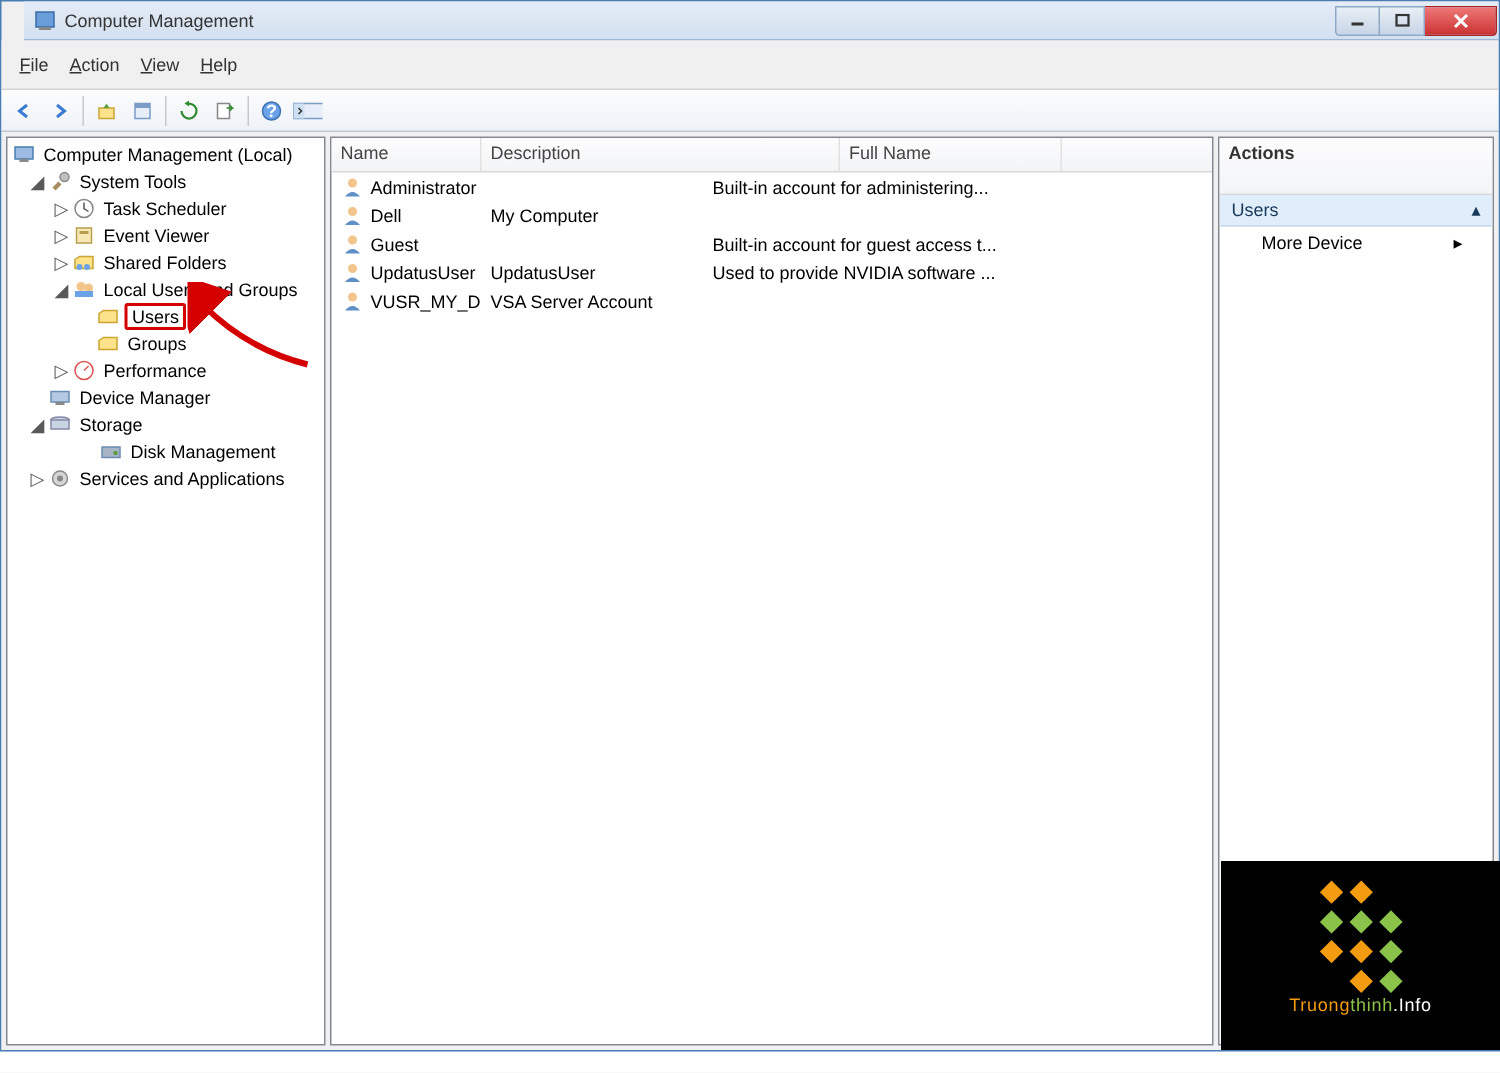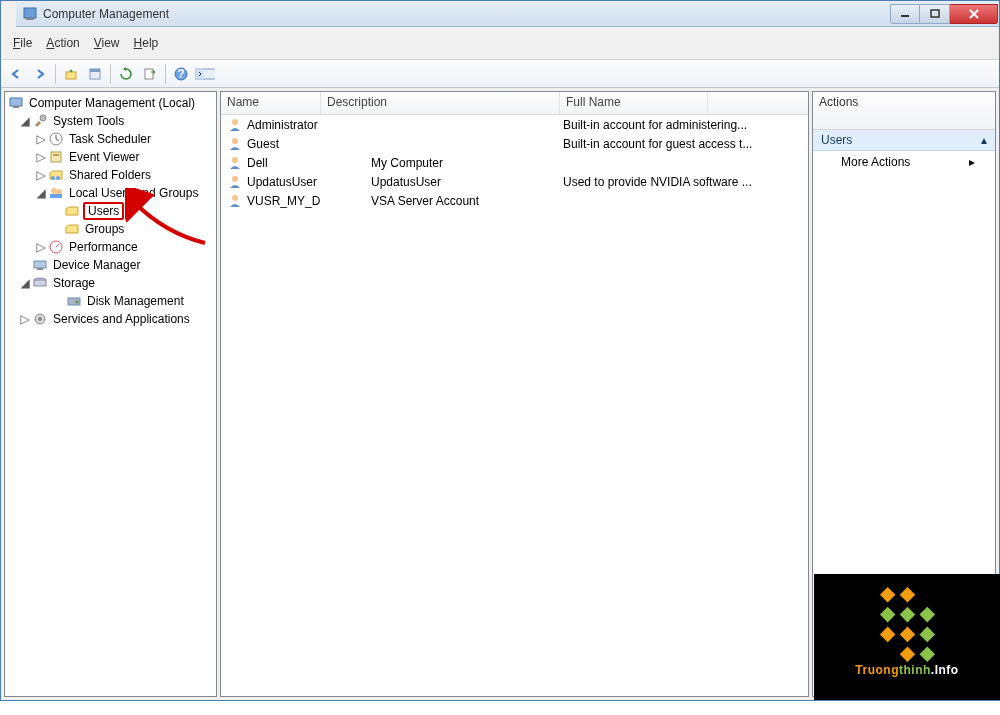--- a/index.html
+++ b/index.html
@@ -29,35 +29,35 @@
   .tree-toggle { width: 12px; height: 12px; display: flex; align-items: center; justify-content: center; color: #595959; }
   .tree-icon { width: 16px; height: 16px; margin: 0 3px 0 1px; flex-shrink: 0; }
   .tree-label { padding: 0 2px; }
   .selected-highlight { border: 2px solid #d40000; border-radius: 2px; padding: 0 3px; }
   .list-header { display: flex; height: 23px; background: linear-gradient(#fdfdfe, #f3f4f6); border-bottom: 1px solid #d8d8d8; }
   .list-header-col { padding: 3px 6px; border-right: 1px solid #e2e2e2; color: #444; text-align: left; cursor: default; }
   .col-name { width: 100px; }
   .col-full { width: 148px; }
   .col-desc { flex: 1; }
   .list-body { flex: 1; overflow: auto; }
-  .list-row { display: flex; height: 19px; align-items: center; cursor: default; gap: 44px; }
+  .list-row { display: flex; height: 19px; align-items: center; cursor: default; }
   .list-cell { padding: 0 6px; overflow: hidden; text-overflow: ellipsis; white-space: nowrap; display: flex; align-items: center; }
   
-  .actions-head { height: 38px; background: linear-gradient(#fdfdfe, #f3f4f6); border-bottom: 1px solid #d8d8d8; padding: 3px 6px; font-weight: normal; color: #333; }
+  .actions-head { height: 38px; background: linear-gradient(#fdfdfe, #f3f4f6); border-bottom: 1px solid #d8d8d8; padding: 3px 6px; font-weight: bold; color: #333; }
   .actions-sub { background: #e0eefb; border-bottom: 1px solid #c3d6ea; display: flex; align-items: center; justify-content: space-between; padding: 3px 8px; color: #16385a; }
   .actions-item { padding: 4px 20px 4px 28px; display: flex; align-items: center; justify-content: space-between; cursor: default; }
   
   .red-arrow { position: absolute; left: 125px; top: 188px; pointer-events: none; }
   
   .watermark { position: absolute; left: 814px; top: 574px; width: 186px; height: 126px; background: #000; display:flex; flex-direction:column; align-items:center; justify-content:center; }
   .watermark-grid { display:grid; grid-template-columns: repeat(6,11px); grid-auto-rows:11px; gap:3px; transform: rotate(45deg); }
   .sq { width:11px; height:11px; }
   .or { background:#f39c12; }
   .gr { background:#8bc34a; }
-  .wm-text { color:#fff; margin-top:12px; font-weight:bold; letter-spacing:0.5px; }
+  .wm-text { color:#fff; margin-top:12px; font-weight:normal; letter-spacing:0.5px; }
   .wm-text .or-t { color:#f39c12; }
   .wm-text .gr-t { color:#8bc34a; }
 </style>
 </head>
 <body>
 
 <div class="window">
 
   <div class="titlebar">
     <span class="icon">
@@ -282,35 +282,35 @@
             </div>
             <div class="list-cell col-full"></div>
             <div class="list-cell col-desc">Built-in account for administering...</div>
           </div>
           <div class="list-row">
             <div class="list-cell col-name">
               <span style="width:16px;height:16px;margin-right:4px;display:inline-block"><svg width="16" height="16">
                   <circle cx="8" cy="5" r="3" fill="#f3c58b"></circle>
                   <path d="M3 14 Q8 8 13 14" fill="#5e8fc7"></path>
                 </svg></span>
+              <span>Dell</span>
+            </div>
+            <div class="list-cell col-full">My Computer</div>
+            <div class="list-cell col-desc"></div>
+          </div>
+          <div class="list-row">
+            <div class="list-cell col-name">
+              <span style="width:16px;height:16px;margin-right:4px;display:inline-block"><svg width="16" height="16">
+                  <circle cx="8" cy="5" r="3" fill="#f3c58b"></circle>
+                  <path d="M3 14 Q8 8 13 14" fill="#5e8fc7"></path>
+                </svg></span>
               <span>Guest</span>
             </div>
             <div class="list-cell col-full"></div>
             <div class="list-cell col-desc">Built-in account for guest access t...</div>
-          </div>
-          <div class="list-row">
-            <div class="list-cell col-name">
-              <span style="width:16px;height:16px;margin-right:4px;display:inline-block"><svg width="16" height="16">
-                  <circle cx="8" cy="5" r="3" fill="#f3c58b"></circle>
-                  <path d="M3 14 Q8 8 13 14" fill="#5e8fc7"></path>
-                </svg></span>
-              <span>Dell</span>
-            </div>
-            <div class="list-cell col-full">My Computer</div>
-            <div class="list-cell col-desc"></div>
           </div>
           <div class="list-row">
             <div class="list-cell col-name">
               <span style="width:16px;height:16px;margin-right:4px;display:inline-block"><svg width="16" height="16">
                   <circle cx="8" cy="5" r="3" fill="#f3c58b"></circle>
                   <path d="M3 14 Q8 8 13 14" fill="#5e8fc7"></path>
                 </svg></span>
               <span>UpdatusUser</span>
             </div>
             <div class="list-cell col-full">UpdatusUser</div>
@@ -329,21 +329,21 @@
         </div>
     </div>
 
     <div class="panel actions-panel">
       <div class="actions-head">Actions</div>
       <div class="actions-sub">
         <span>Users</span>
         <span>▴</span>
       </div>
       <div class="actions-item">
-        <span>More Actions</span>
+        <span>More Device</span>
         <span>▸</span>
       </div>
     </div>
   </div>
 </div>
 
 <svg class="red-arrow" width="90" height="60">
   <defs>
       <marker id="ah" markerWidth="10" markerHeight="10" refX="2" refY="5" orient="auto">
         <path d="M0 0 L10 5 L0 10 Z" fill="#d40000"></path>

